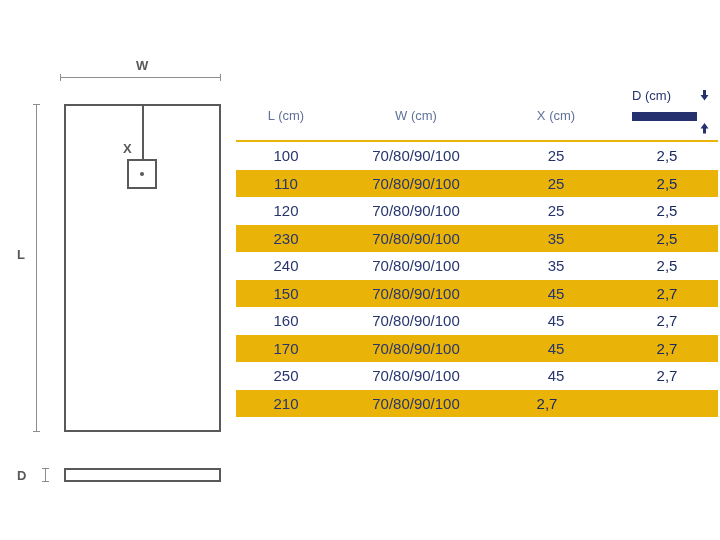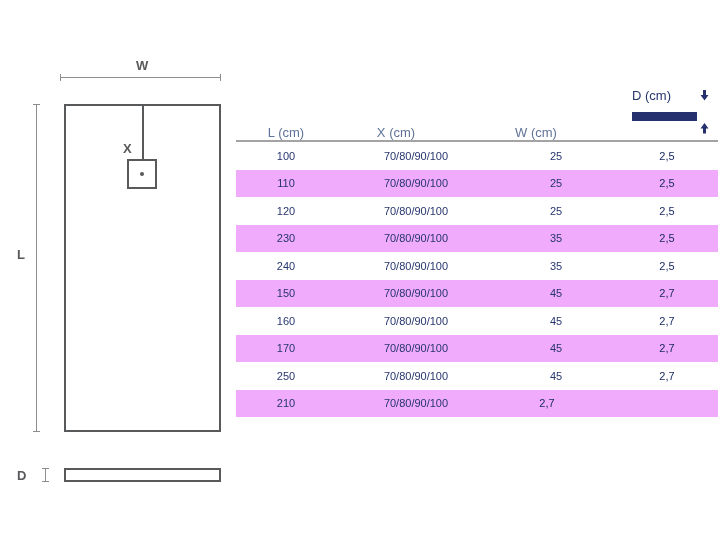--- a/index.html
+++ b/index.html
@@ -83,37 +83,37 @@
 
   
   #table-wrap{
     position:absolute;
     left:236px;top:108px;
     width:482px;
   }
   .t-head{
     display:flex;
     height:32px;
-    align-items:flex-end;
-    border-bottom:2px solid #a3a3a3;
+    align-items:flex-start;
+    border-bottom:2px solid #eab308;
   }
   .t-head .cell{
     color:#5f7398;
     font-size:13px;
     text-align:center;
   }
   .t-row{
     display:flex;
     height:27.5px;
     align-items:center;
   }
-  .t-row.alt{background:#f0abfc;}
+  .t-row.alt{background:#eab308;}
   .t-row .cell{
     color:#26356e;
-    font-size:11px;
+    font-size:15px;
     text-align:center;
   }
   .c-l{width:100px;}
   .c-w{width:160px;}
   .c-x{width:120px;}
   .c-d{width:102px;}
   .t-row .c-d{font-weight:normal;color:#1a2a63;}
 
   
   #d-head{
@@ -170,22 +170,22 @@
     <div class="arr" style="left:84px;top:35px;">
       <svg width="9" height="11" viewBox="0 0 9 11">
         <path d="M4.5 0 L8.5 5.5 L6 5.5 L6 10.5 L3 10.5 L3 5.5 L0.5 5.5 Z" fill="#25306e"></path>
       </svg>
     </div>
   </div>
 
   <div id="table-wrap">
     <div class="t-head">
       <div class="cell c-l">L (cm)</div>
+      <div class="cell c-w">W (cm)</div>
       <div class="cell c-x">X (cm)</div>
-      <div class="cell c-w">W (cm)</div>
       <div class="cell c-d"></div>
     </div>
     <div id="rows">
         <div class="t-row">
           <div class="cell c-l">100</div>
           <div class="cell c-w">70/80/90/100</div>
           <div class="cell c-x">25</div>
           <div class="cell c-d">2,5</div>
         </div>
         <div class="t-row alt">

